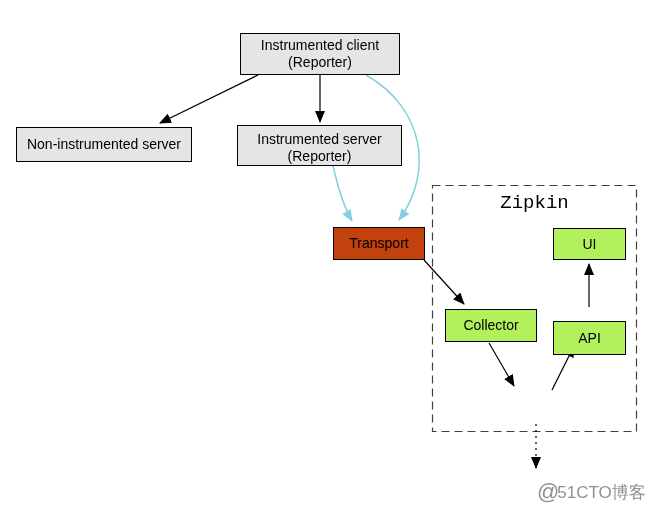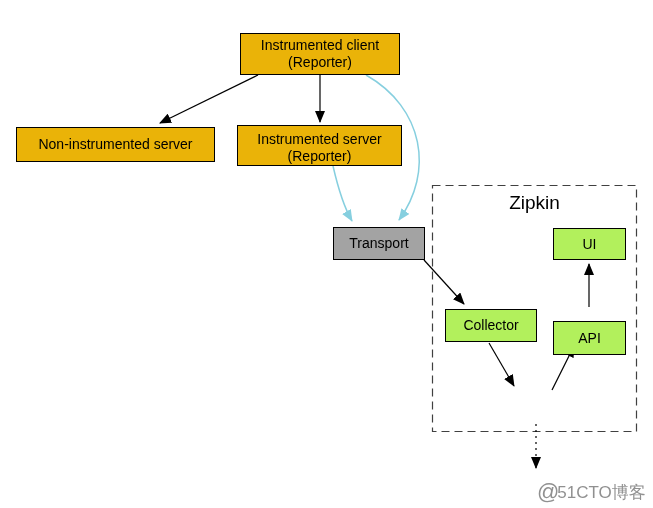--- a/index.html
+++ b/index.html
@@ -18,23 +18,23 @@
     display:flex;
     flex-direction:column;
     align-items:center;
     justify-content:center;
     font-size:14px;
     line-height:1.2;
     color:#000;
     text-align:center;
     white-space:nowrap;
   }
-  .node.lavender{background:#eab308;}
+  .node.lavender{background:#e5e5e5;}
   .node.green{background:#b2f05c;}
-  .node.plain{background:#a3a3a3;}
+  .node.plain{background:#c2410c;}
   .cluster-label{
     position:absolute;
     font-size:19px;
     color:#000;
     text-align:center;
   }
   .watermark{
     position:absolute;
     color:#8b8b8b;
     font-size:17px;
@@ -75,34 +75,34 @@
 
     <path d="M366,75 C424,108 434,172 399,220" fill="none" stroke="#86cfdf" stroke-width="1.5" marker-end="url(#arrow-blue)"></path>
     <path d="M333,166 C339,192 345,209 352,221" fill="none" stroke="#86cfdf" stroke-width="1.5" marker-end="url(#arrow-blue)"></path>
   </svg>
 
   <div class="node lavender" style="left:240px;top:33px;width:160px;height:42px;">
     <span>Instrumented client</span>
     <span>(Reporter)</span>
   </div>
 
-  <div class="node lavender" style="left:16px;top:127px;width:199px;height:35px;">
+  <div class="node lavender" style="left:16px;top:127px;width:176px;height:35px;">
     <span>Non-instrumented server</span>
   </div>
 
   <div class="node lavender" style="left:237px;top:125px;width:165px;height:41px;justify-content:flex-end;">
     <span>Instrumented server</span>
     <span>(Reporter)</span>
   </div>
 
   <div class="node plain" style="left:333px;top:227px;width:92px;height:33px;">
     <span>Transport</span>
   </div>
 
-  <div class="cluster-label" style="left:432px;top:192px;width:205px;">Zipkin</div>
+  <div class="cluster-label" style="left:432px;top:192px;width:205px;font-family:Liberation Mono, monospace;">Zipkin</div>
 
   <div class="node green" style="left:553px;top:228px;width:73px;height:32px;">
     <span>UI</span>
   </div>
 
   <div class="node green" style="left:445px;top:309px;width:92px;height:33px;">
     <span>Collector</span>
   </div>
 
   <div class="node green" style="left:553px;top:321px;width:73px;height:34px;">

